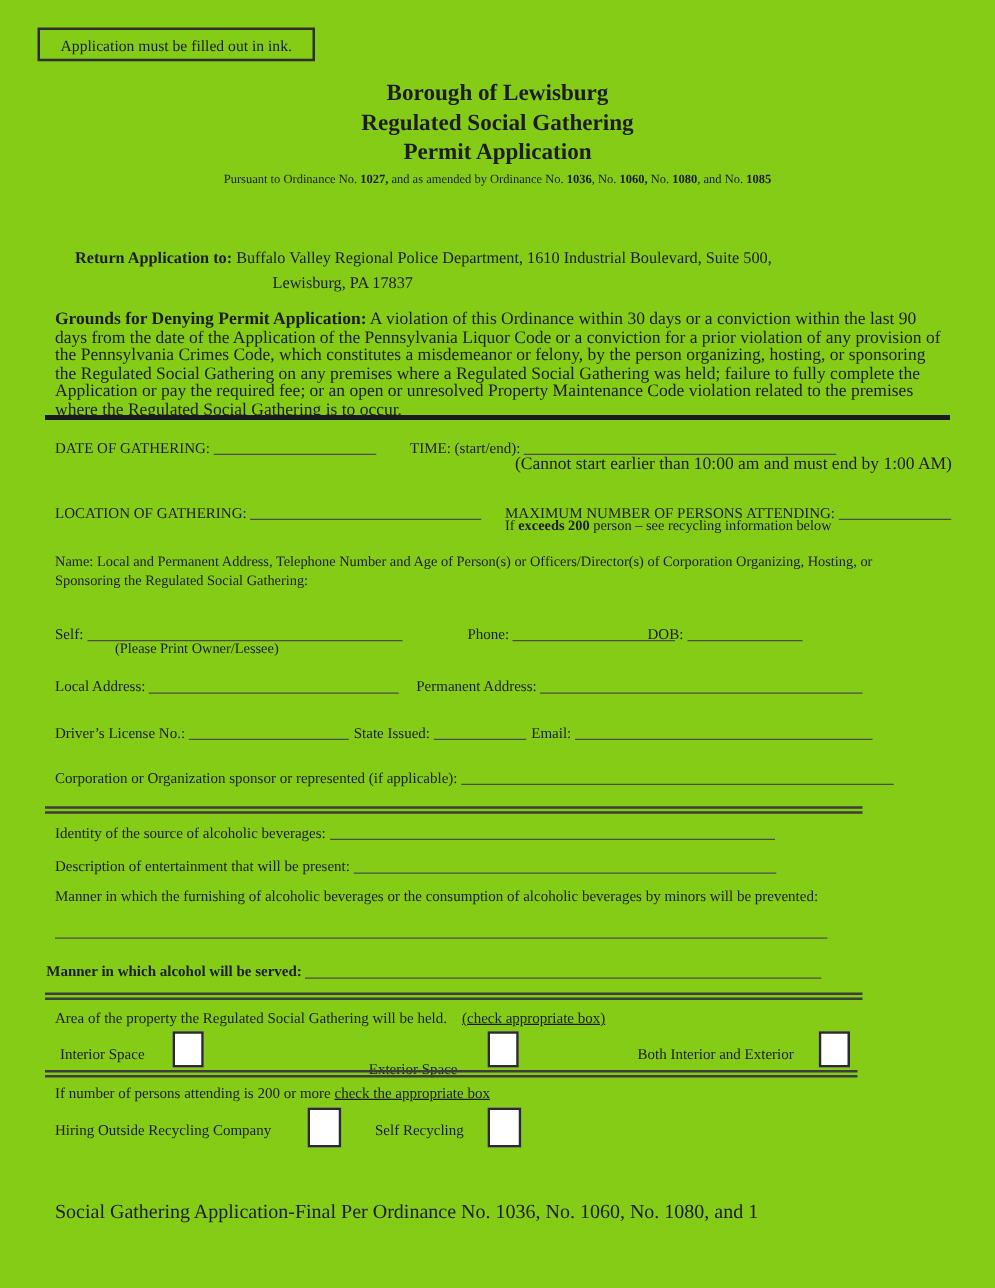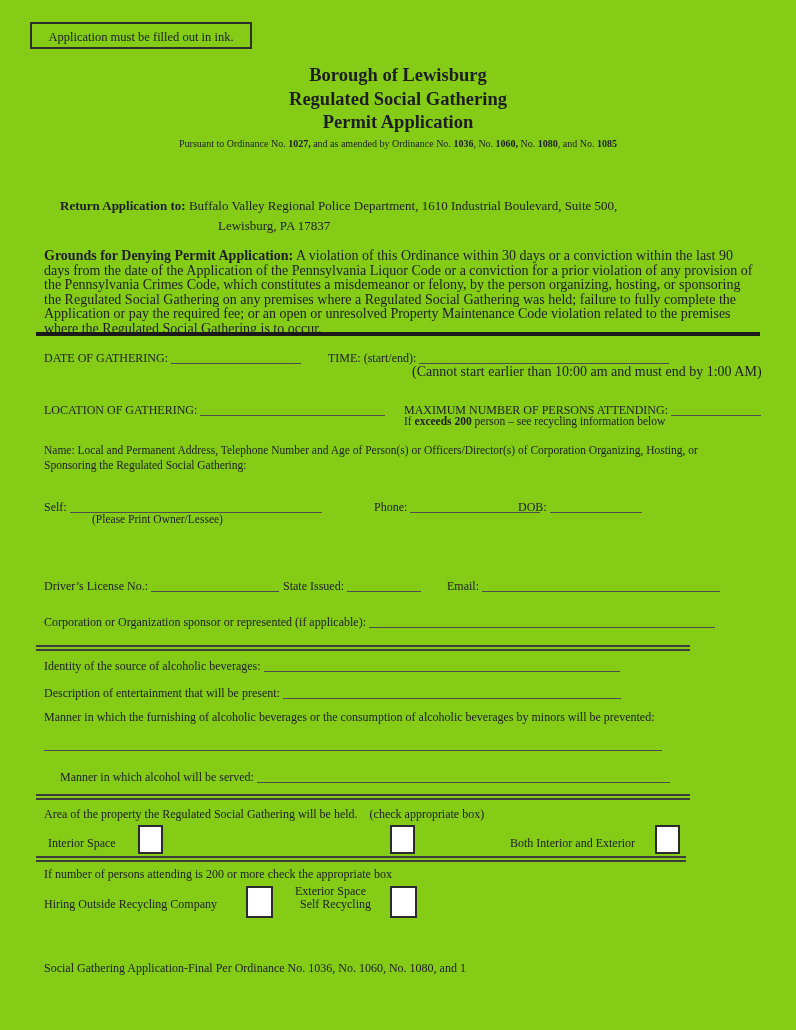--- a/index.html
+++ b/index.html
@@ -38,32 +38,32 @@
   .grounds{position:absolute;left:44px;top:249px;width:712px;font-size:14px;line-height:14.6px;}
   .trule{position:absolute;left:36px;width:724px;height:4px;background:#1a1a1a;}
   .drule{
     position:absolute;left:36px;height:6px;
     border-top:2px solid #3d3d3d;border-bottom:2px solid #3d3d3d;
     box-sizing:border-box;
   }
   .lbl{font-size:12px;}
   .sm{font-size:14px;}
   .md{font-size:11.5px;}
-  .ul{}
+  .ul{text-decoration:underline;}
   b{font-weight:bold;}
   .cbx{
     position:absolute;
     width:25px;height:29px;
     border:2px solid #2b2b2b;
     background:#fff;
     box-sizing:border-box;
   }
   .cbx.big{width:27px;height:32px;}
   .fullline{position:absolute;border-top:1.3px solid #4d4d4d;}
-  .footer{position:absolute;left:44px;top:961px;font-size:12px;}
+  .footer{position:absolute;left:44px;top:961px;font-size:16px;}
 </style>
 </head>
 <body>
 
 <div class="page">
 
   <div class="notice-box">
     <span>Application must be filled out in ink.</span>
   </div>
 
@@ -113,29 +113,37 @@
       <span>Phone:</span>
       <span class="bl" style="width:130px;"></span>
     </span>
     <span class="abs2" style="left:474px;">
       <span>DOB:</span>
       <span class="bl" style="width:92px;"></span>
     </span>
   </div>
   <div class="r md" style="left:92px;top:513px;">(Please Print Owner/Lessee)</div>
 
+  <div class="r lbl" style="left:44px;top:540px;">
+    <span>Local Address:</span>
+    <span class="bl" style="width:200px;"></span>
+    <span class="abs2" style="left:289px;">
+      <span>Permanent Address:</span>
+      <span class="bl" style="width:258px;"></span>
+    </span>
+  </div>
 
   <div class="r lbl" style="left:44px;top:577px;">
     <span>Driver’s License No.:</span>
     <span class="bl" style="width:128px;"></span>
     <span class="abs2" style="left:239px;">
       <span>State Issued:</span>
       <span class="bl" style="width:74px;"></span>
     </span>
-    <span class="abs2" style="left:403px;font-family:Liberation Serif, serif;">
+    <span class="abs2" style="left:381px;font-family:Liberation Serif, serif;">
       <span>Email:</span>
       <span class="bl" style="width:238px;"></span>
     </span>
   </div>
 
   <div class="r lbl" style="left:44px;top:613px;">
     <span>Corporation or Organization sponsor or represented (if applicable):</span>
     <span class="bl" style="width:346px;"></span>
   </div>
 
@@ -147,35 +155,35 @@
   </div>
 
   <div class="r lbl" style="left:44px;top:710px;">Manner in which the furnishing of alcoholic beverages or the consumption of alcoholic beverages by minors will be prevented:</div>
 
   <div class="r lbl" style="left:44px;top:684px;">
     <span>Description of entertainment that will be present:</span>
     <span class="bl" style="width:338px;"></span>
   </div>
   <div class="fullline" style="left:44px;top:750px;width:618px;"></div>
 
-  <div class="r lbl" style="left:60px;top:768px;">
+  <div class="r lbl" style="left:37px;top:768px;font-weight:bold;">
     <span>Manner in which alcohol will be served:</span>
     <span class="bl" style="width:413px;"></span>
   </div>
 
   <div class="drule" style="top:794px;width:654px;"></div>
 
   <div class="r lbl" style="left:44px;top:807px;">
     <span>Area of the property the Regulated Social Gathering will be held.</span>
     <span>&nbsp;&nbsp;</span>
     <span class="ul">(check appropriate box)</span>
   </div>
   <div class="r lbl" style="left:48px;top:836px;">Interior Space</div>
   <div class="cbx" style="left:138px;top:825px;"></div>
-  <div class="r lbl" style="left:295px;top:884px;text-align:center;">Exterior Space</div>
+  <div class="r lbl" style="left:295px;top:848px;text-align:center;">Exterior Space</div>
   <div class="cbx" style="left:390px;top:825px;"></div>
   <div class="r lbl" style="left:510px;top:836px;">Both Interior and Exterior</div>
   <div class="cbx" style="left:655px;top:825px;"></div>
 
   <div class="drule" style="top:856px;width:650px;"></div>
 
   <div class="r lbl" style="left:44px;top:867px;">
     <span>If number of persons attending is 200 or more </span><span class="ul">check the appropriate box</span>
   </div>
   <div class="r lbl" style="left:44px;top:897px;">Hiring Outside Recycling Company</div>

